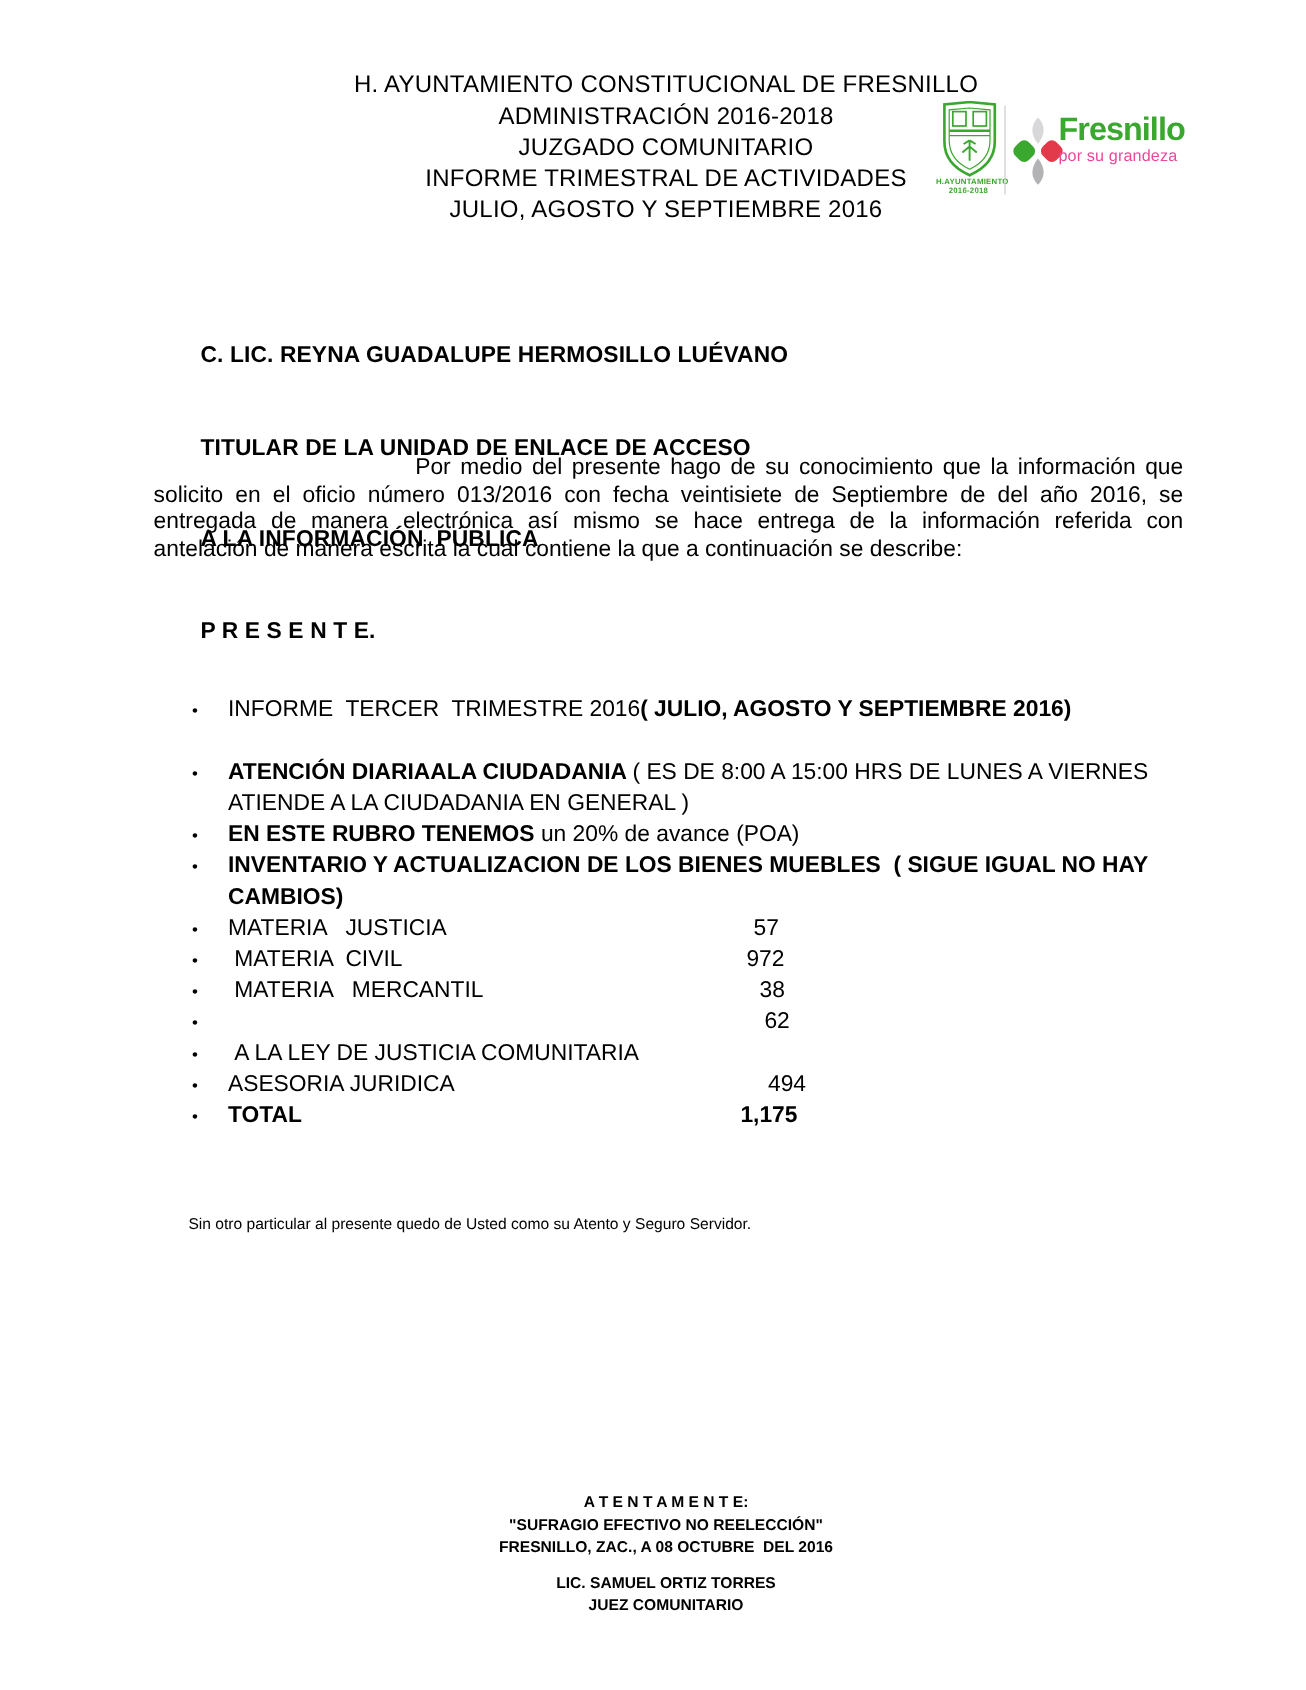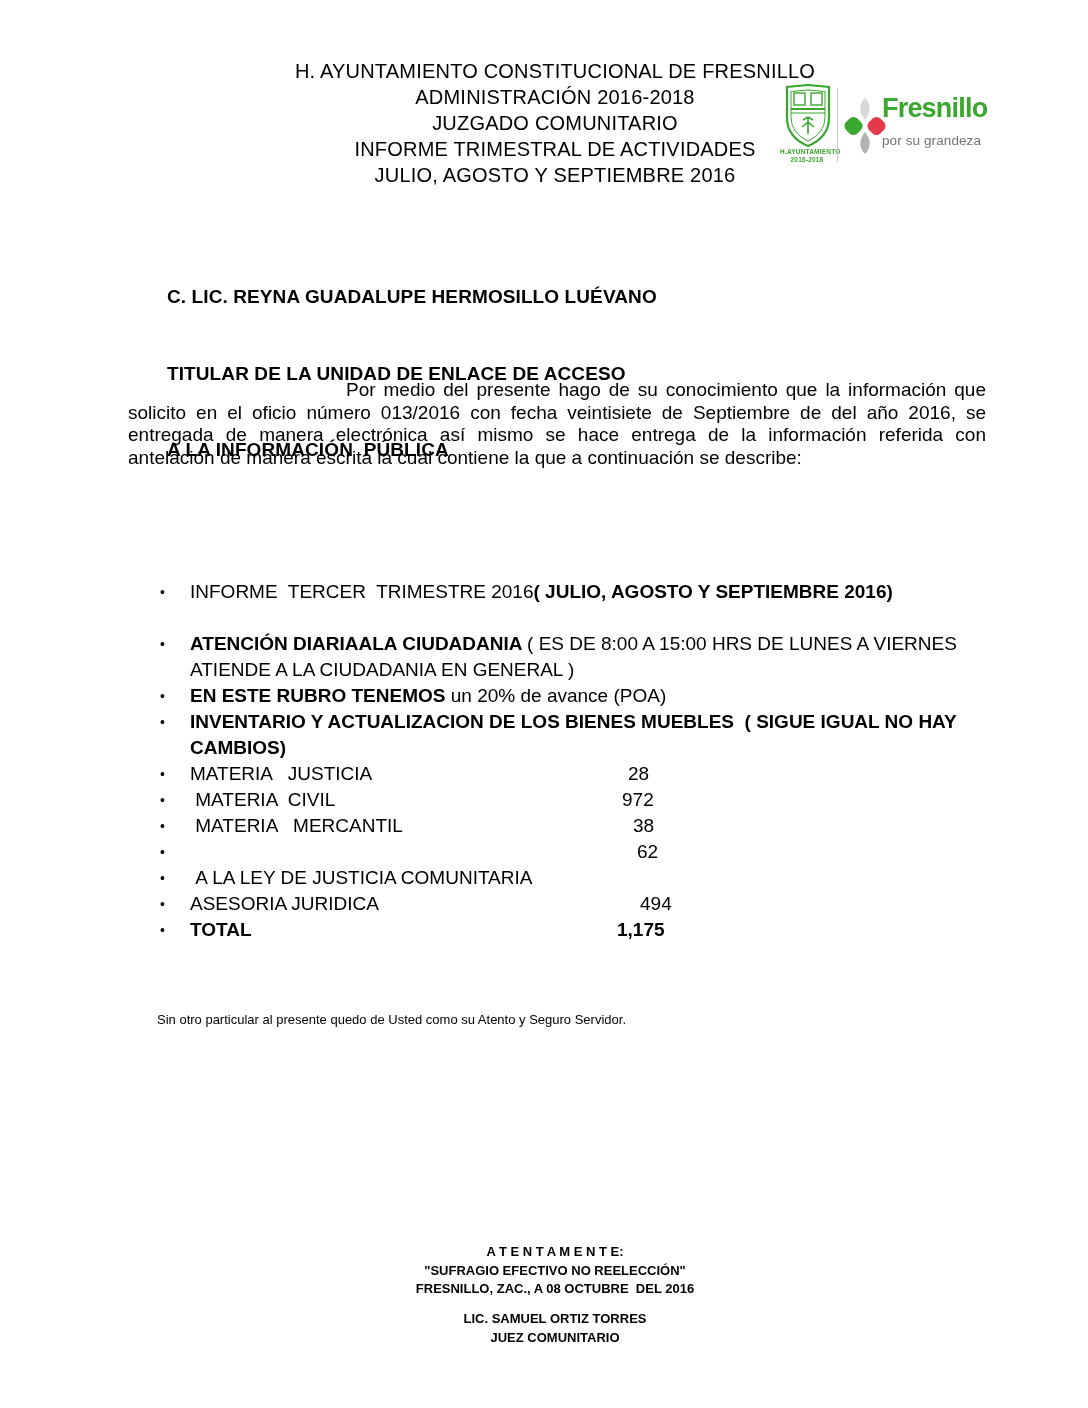--- a/index.html
+++ b/index.html
@@ -25,21 +25,21 @@
   .logo .shield-svg { position:absolute; left:4px; top:0; }
   .shield-caption {
     position:absolute; left:0; top:64px; width:54px;
     text-align:center; font-size:6.5px; line-height:7.5px;
     font-weight:bold; color:#3aa72f; letter-spacing:0.2px;
   }
   .logo-divider { position:absolute; left:57px; top:4px; width:1px; height:74px; background:#cccccc; }
   .petals-svg { position:absolute; left:62px; top:10px; }
   .wordmark { position:absolute; left:102px; top:10px; width:104px; }
   .brand { font-size:27px; font-weight:bold; color:#3aa72f; letter-spacing:-0.8px; line-height:28px; }
-  .tagline { font-size:13.5px; color:#737373; letter-spacing:0.1px; line-height:15px; margin-top:11px; }
+  .tagline { font-size:13.5px; color:#ec4899; letter-spacing:0.1px; line-height:15px; margin-top:0; }
 
   
   .addressee {
     top:233px; left:128px; font-size:19px; font-weight:bold;
     line-height:25.5px; white-space:pre-wrap; letter-spacing:0.1px;margin-left:39px;
   }
 
   
   .body-par {
     top:379px; left:128px; width:858px;
@@ -109,20 +109,21 @@
     <div class="wordmark">
       <div class="brand">Fresnillo</div>
       <div class="tagline">por su grandeza</div>
     </div>
   </div>
 
   <div class="abs addressee">
     <div>C. LIC. REYNA GUADALUPE HERMOSILLO LUÉVANO</div>
     <div>TITULAR DE LA UNIDAD DE ENLACE DE ACCESO</div>
     <div>A LA INFORMACIÓN  PÚBLICA</div>
+    <div>P R E S E N T E.</div>
   </div>
 
   <p class="abs body-par">Por medio del presente hago de su conocimiento que la información que solicito en el oficio número 013/2016 con fecha veintisiete de Septiembre de  del año 2016,  se entregada de manera electrónica así mismo se hace entrega de la información referida con antelación de manera escrita la cual contiene la que a continuación se describe:</p>
 
   <div class="abs items">
 
     <div class="li gap">
       <span class="blt">•</span>
       <span class="li-text"><span>INFORME  TERCER  TRIMESTRE 2016</span><span class="b">( JULIO, AGOSTO Y SEPTIEMBRE 2016)</span></span>
     </div>
@@ -138,21 +139,21 @@
     </div>
 
     <div class="li">
       <span class="blt">•</span>
       <span class="li-text b">INVENTARIO Y ACTUALIZACION DE LOS BIENES MUEBLES  ( SIGUE IGUAL NO HAY CAMBIOS)</span>
     </div>
 
     <div class="li">
       <span class="blt">•</span>
       <span class="li-text">MATERIA   JUSTICIA</span>
-      <span class="val" style="left:468px">28</span>
+      <span class="val" style="left:468px">57</span>
     </div>
 
     <div class="li">
       <span class="blt">•</span>
       <span class="li-text"> MATERIA  CIVIL</span>
       <span class="val" style="left:462px">972</span>
     </div>
 
     <div class="li">
       <span class="blt">•</span>

